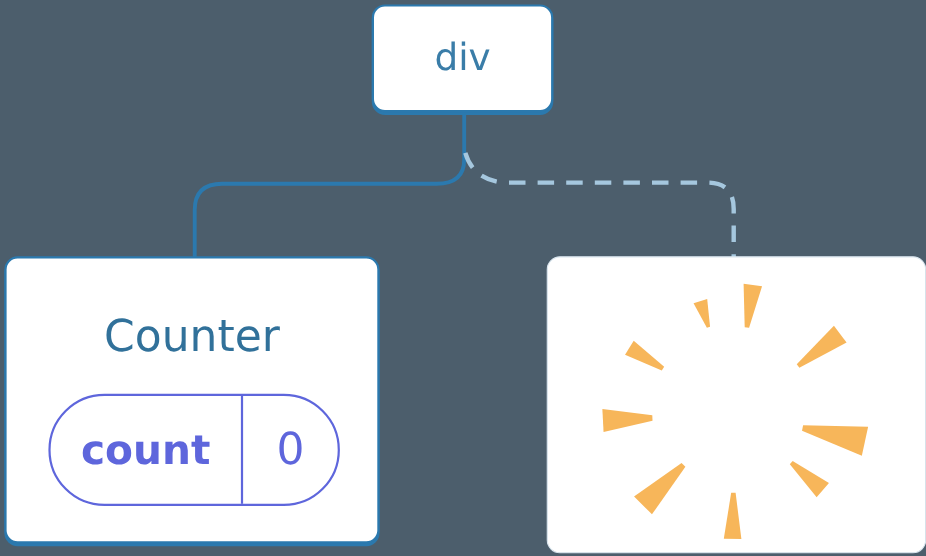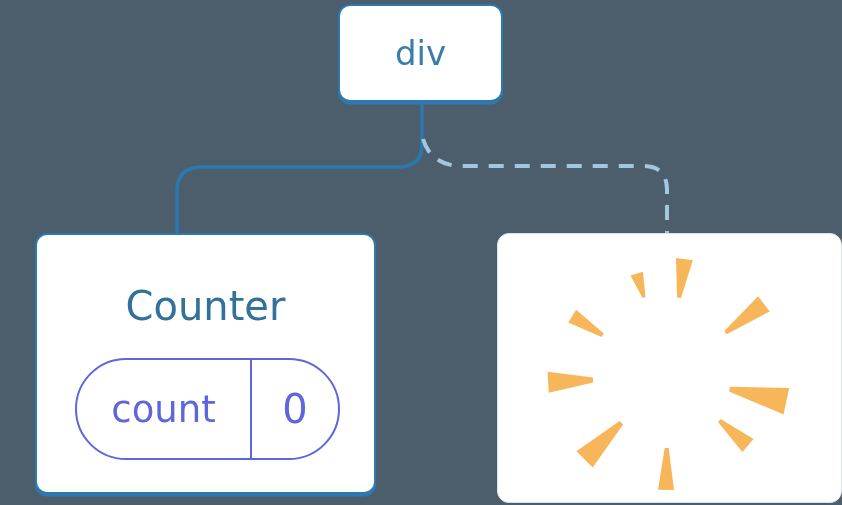--- a/index.html
+++ b/index.html
@@ -38,21 +38,21 @@
     width: 165px; height: 98px;
     display: flex; align-items: center; justify-content: center;
   }
   .root-label {
     font-size: 34px;
     color: var(--node-text, #3A7DA8);
   }
 
   .counter-node {
     left: 4px; top: 233px;
-    width: 341px; height: 261px; margin-left: 31px;
+    width: 341px; height: 261px;
   }
   .counter-title {
     margin-top: 48px;
     text-align: center;
     font-size: 40px;
     color: var(--counter-title, #31719A);
   }
 
   .state-pill {
     position: absolute;
@@ -62,20 +62,21 @@
     border-radius: 52px;
     box-sizing: border-box;
     display: flex;
     align-items: stretch;
     color: var(--state-pill, #5E66DC);
   }
   .state-name {
     width: 173px;
     display: flex; align-items: center; justify-content: center;
     font-size: 37px;
+    font-weight: bold;
   }
   .state-divider {
     width: 0;
     border-left: 2px solid var(--state-pill, #5E66DC);
   }
   .state-value {
     flex: 1;
     display: flex; align-items: center; justify-content: center;
     font-size: 40px;
   }

